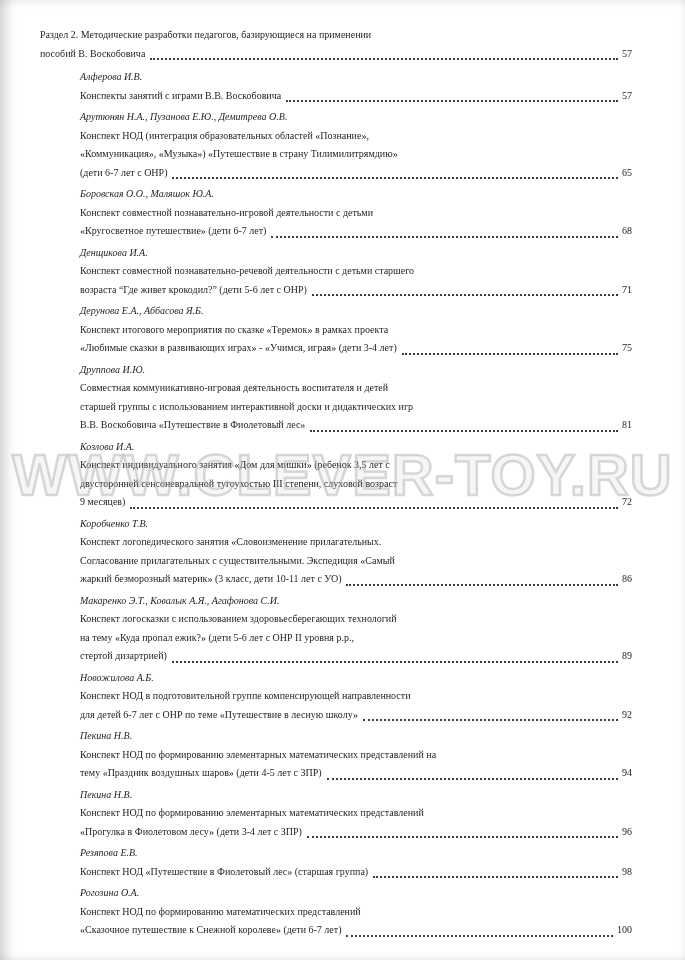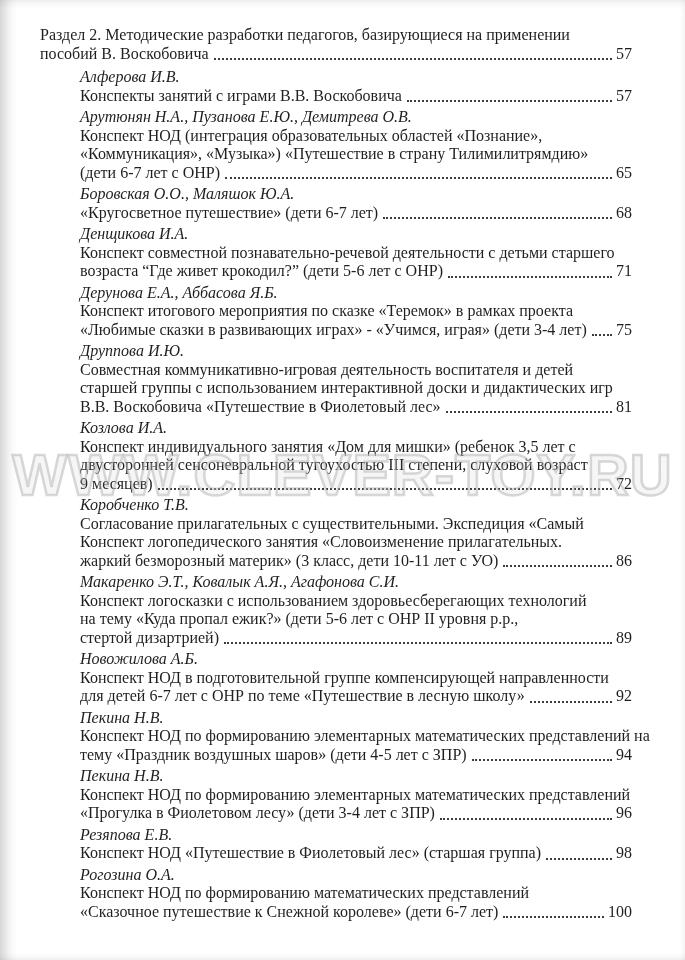--- a/index.html
+++ b/index.html
@@ -12,21 +12,21 @@
     font-family: "Liberation Serif", "DejaVu Serif", serif;
     color: #1f1f1f;
     box-shadow:
       inset 14px 0 14px -10px rgba(0,0,0,0.22),
       inset 0 10px 10px -8px rgba(0,0,0,0.08),
       inset -6px 0 8px -7px rgba(0,0,0,0.10),
       inset 0 -8px 10px -8px rgba(0,0,0,0.10);
   }
   .content { position: absolute; top: 26px; left: 40px; right: 53px; }
   .line, .leader-row {
-    font-size: 16px;
+    font-size: 10px;
     line-height: 18.5px;
     white-space: nowrap;
   }
   .section-header { margin-bottom: 5px; }
   .entry { margin-left: 40px; margin-top: 3px; }
   .author { font-style: italic; }
   .leader-row { display: flex; align-items: flex-end; }
   .txt { white-space: nowrap; }
   .fill {
     flex: 1 1 auto;
@@ -78,20 +78,21 @@
           <div class="line">Конспект НОД (интеграция образовательных областей «Познание»,</div>
           <div class="line">«Коммуникация», «Музыка») «Путешествие в страну Тилимилитрямдию»</div>
           <div class="leader-row">
             <span class="txt">(дети 6-7 лет с ОНР)</span>
             <span class="fill"></span>
             <span class="pg">65</span>
           </div>
         </div>
         <div class="entry">
           <div class="author line">Боровская О.О., Маляшок Ю.А.</div>
+          <div class="line">Конспект совместной познавательно-игровой деятельности с детьми</div>
           <div class="leader-row">
             <span class="txt">«Кругосветное путешествие» (дети 6-7 лет)</span>
             <span class="fill"></span>
             <span class="pg">68</span>
           </div>
         </div>
         <div class="entry">
           <div class="author line">Денщикова И.А.</div>
           <div class="line">Конспект совместной познавательно-речевой деятельности с детьми старшего</div>
           <div class="leader-row">
@@ -124,22 +125,22 @@
           <div class="line">Конспект индивидуального занятия «Дом для мишки» (ребенок 3,5 лет с</div>
           <div class="line">двусторонней сенсоневральной тугоухостью III степени, слуховой возраст</div>
           <div class="leader-row">
             <span class="txt">9 месяцев)</span>
             <span class="fill"></span>
             <span class="pg">72</span>
           </div>
         </div>
         <div class="entry">
           <div class="author line">Коробченко Т.В.</div>
+          <div class="line">Конспект логопедического занятия «Словоизменение прилагательных.</div>
           <div class="line">Согласование прилагательных с существительными. Экспедиция «Самый</div>
-          <div class="line">Конспект логопедического занятия «Словоизменение прилагательных.</div>
           <div class="leader-row">
             <span class="txt">жаркий безморозный материк» (3 класс, дети 10-11 лет с УО)</span>
             <span class="fill"></span>
             <span class="pg">86</span>
           </div>
         </div>
         <div class="entry">
           <div class="author line">Макаренко Э.Т., Ковалык А.Я., Агафонова С.И.</div>
           <div class="line">Конспект логосказки с использованием здоровьесберегающих технологий</div>
           <div class="line">на тему «Куда пропал ежик?» (дети 5-6 лет с ОНР II уровня р.р.,</div>

